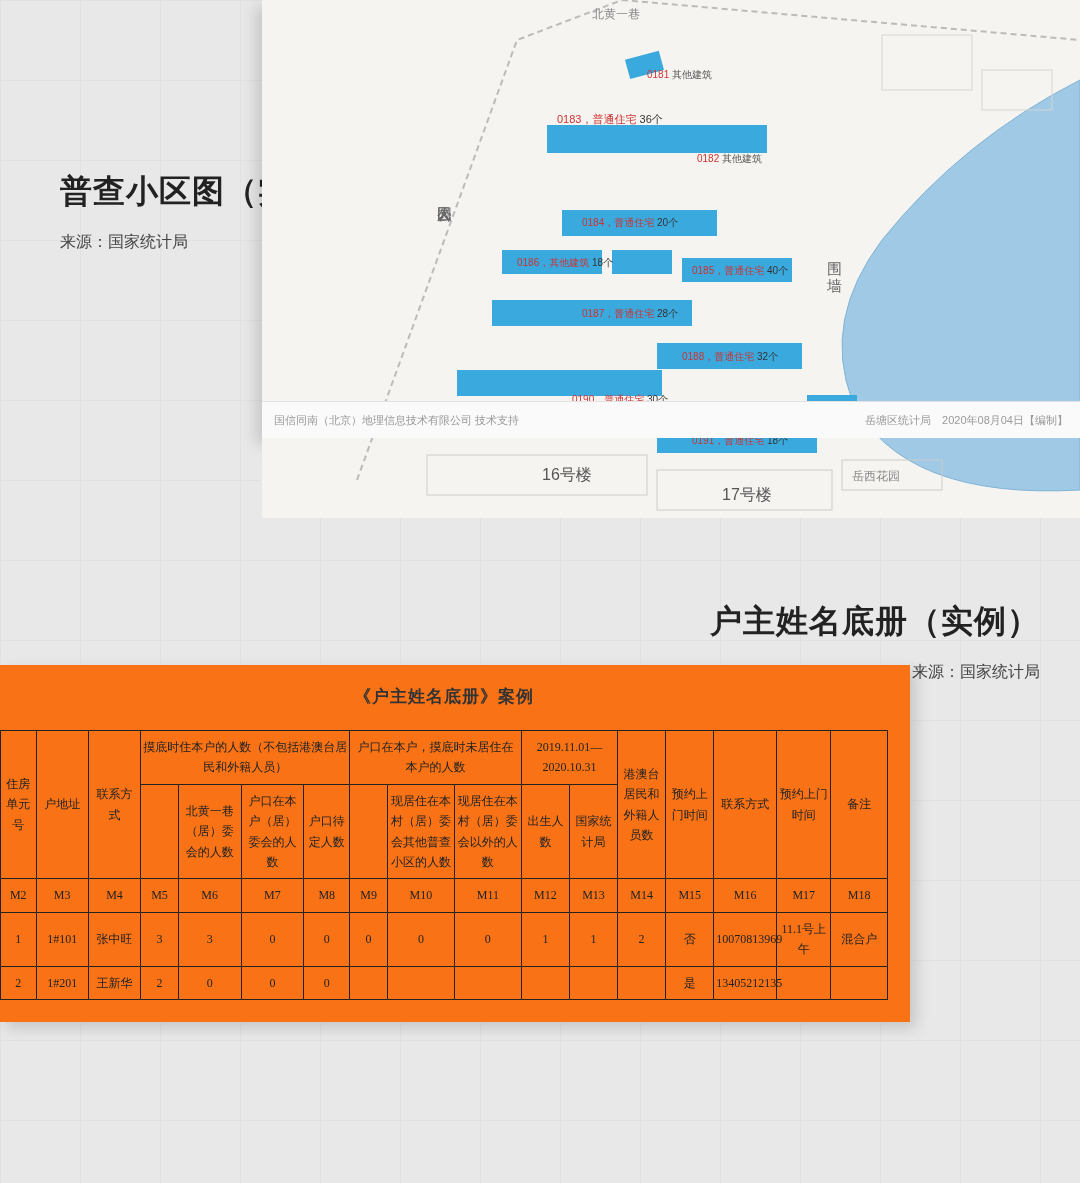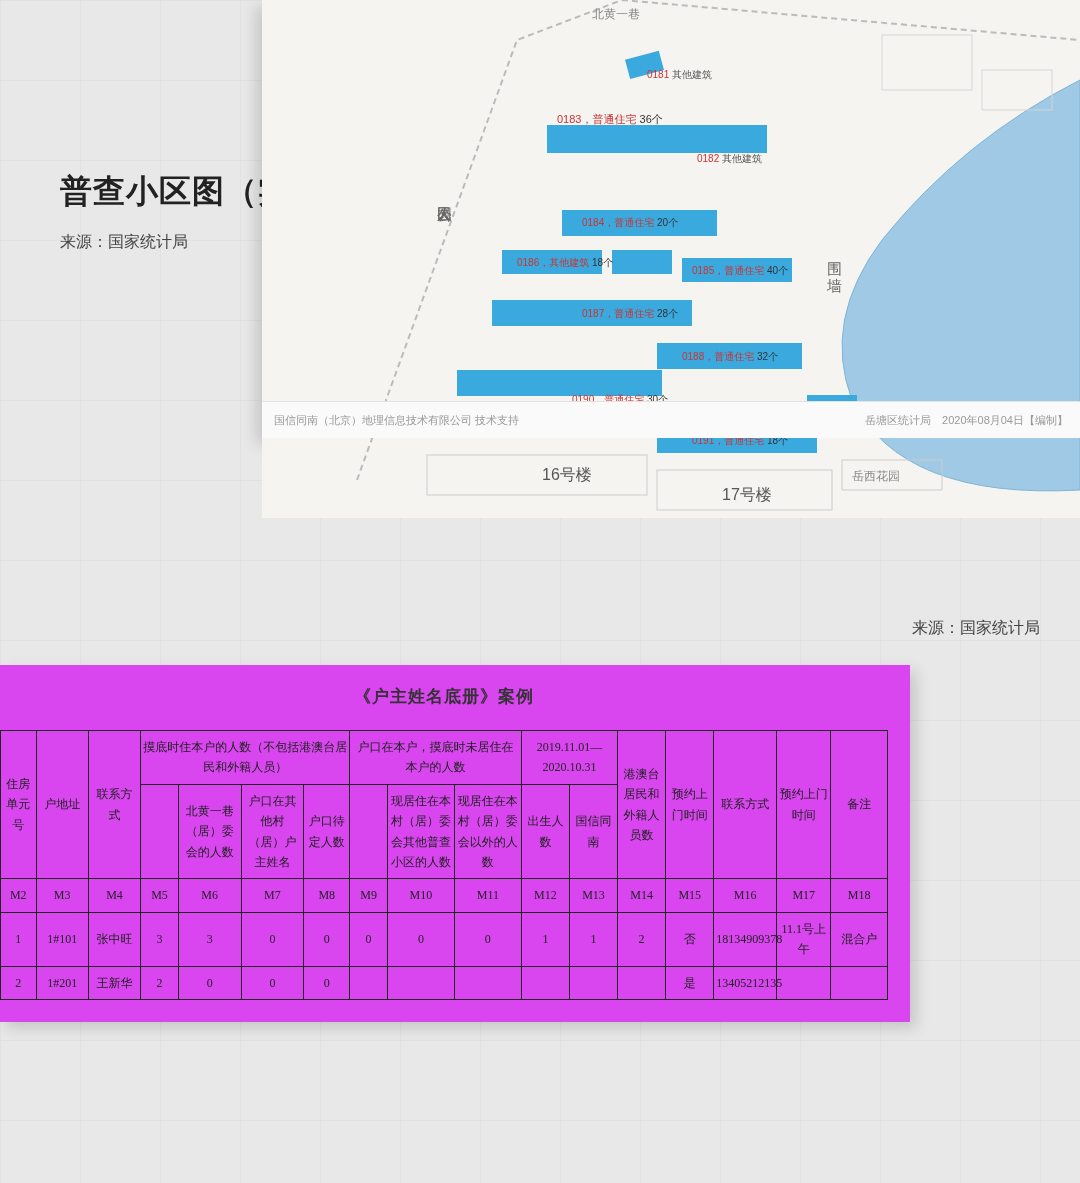--- a/index.html
+++ b/index.html
@@ -14,21 +14,21 @@
 
 .title1 { position:absolute; left:60px; top:170px; }
 .title1 h2 { font-size:32px; font-weight:700; color:#222; letter-spacing:1px; }
 .title1 .src { margin-top:18px; font-size:16px; color:#444; }
 
 .title2 { position:absolute; right:40px; top:600px; text-align:right; }
 .title2 h2 { font-size:32px; font-weight:700; color:#222; letter-spacing:1px; }
 .title2 .src { margin-top:18px; font-size:16px; color:#444; }
 
 
-.form-block { position:absolute; left:0; top:665px; width:910px; background:#d946ef; box-shadow:6px 6px 14px rgba(0,0,0,.15); padding:20px 22px 22px 0; }
+.form-block { position:absolute; left:0; top:665px; width:910px; background:#f97316; box-shadow:6px 6px 14px rgba(0,0,0,.15); padding:20px 22px 22px 0; }
 .form-title { text-align:center; font-family:"SimSun",serif; font-size:17px; font-weight:700; color:#333; margin-bottom:22px; letter-spacing:1px; }
 table { border-collapse:collapse; width:100%; table-layout:fixed; font-family:"SimSun",serif; font-size:12px; color:#222; }
 th,td { border:1px solid #222; text-align:center; vertical-align:middle; padding:6px 2px; line-height:1.7; }
 th { font-weight:400;text-align:center; }
 
 </style>
 </head>
 <body>
 
 <div class="grid-bg"></div>
@@ -96,20 +96,21 @@
       <rect x="720" y="70" width="70" height="40" fill="none" stroke="#d5d5d5"></rect>
     </svg>
   </div>
   <div class="map-footer">
     <span>国信同南（北京）地理信息技术有限公司 技术支持</span>
     <span>岳塘区统计局　2020年08月04日【编制】</span>
   </div>
 </div>
 
 <div class="title2">
+  <h2>户主姓名底册（实例）</h2>
   <div class="src">来源：国家统计局</div>
 </div>
 
 <div class="form-block">
   <div class="form-title">《户主姓名底册》案例</div>
   <table>
     <colgroup>
       <col style="width:34px">
         <col style="width:50px">
         <col style="width:50px">
@@ -138,27 +139,27 @@
         <th colspan="2">2019.11.01—2020.10.31</th>
         <th rowspan="3">港澳台居民和外籍人员数</th>
         <th rowspan="3">预约上门时间</th>
         <th rowspan="3">联系方式</th>
         <th rowspan="3">预约上门时间</th>
         <th rowspan="3">备注</th>
       </tr>
       <tr>
         <th rowspan="2"></th>
         <th rowspan="2">北黄一巷（居）委会的人数</th>
-        <th rowspan="2">户口在其他村（居）户主姓名</th>
+        <th rowspan="2">户口在本户（居）委会的人数</th>
         <th rowspan="2">户口待定人数</th>
         <th rowspan="2"></th>
         <th rowspan="2">现居住在本村（居）委会其他普查小区的人数</th>
         <th rowspan="2">现居住在本村（居）委会以外的人数</th>
         <th rowspan="2">出生人数</th>
-        <th rowspan="2">国信同南</th>
+        <th rowspan="2">国家统计局</th>
       </tr>
       <tr></tr>
       <tr>
         <th>M2</th>
         <th>M3</th>
         <th>M4</th>
         <th>M5</th>
         <th>M6</th>
         <th>M7</th>
         <th>M8</th>
@@ -183,21 +184,21 @@
         <td>3</td>
         <td>0</td>
         <td>0</td>
         <td>0</td>
         <td>0</td>
         <td>0</td>
         <td>1</td>
         <td>1</td>
         <td>2</td>
         <td>否</td>
-        <td>18134909378</td>
+        <td>10070813969</td>
         <td>11.1号上午</td>
         <td>混合户</td>
       </tr>
       <tr>
         <td>2</td>
         <td>1#201</td>
         <td>王新华</td>
         <td>2</td>
         <td>0</td>
         <td>0</td>

